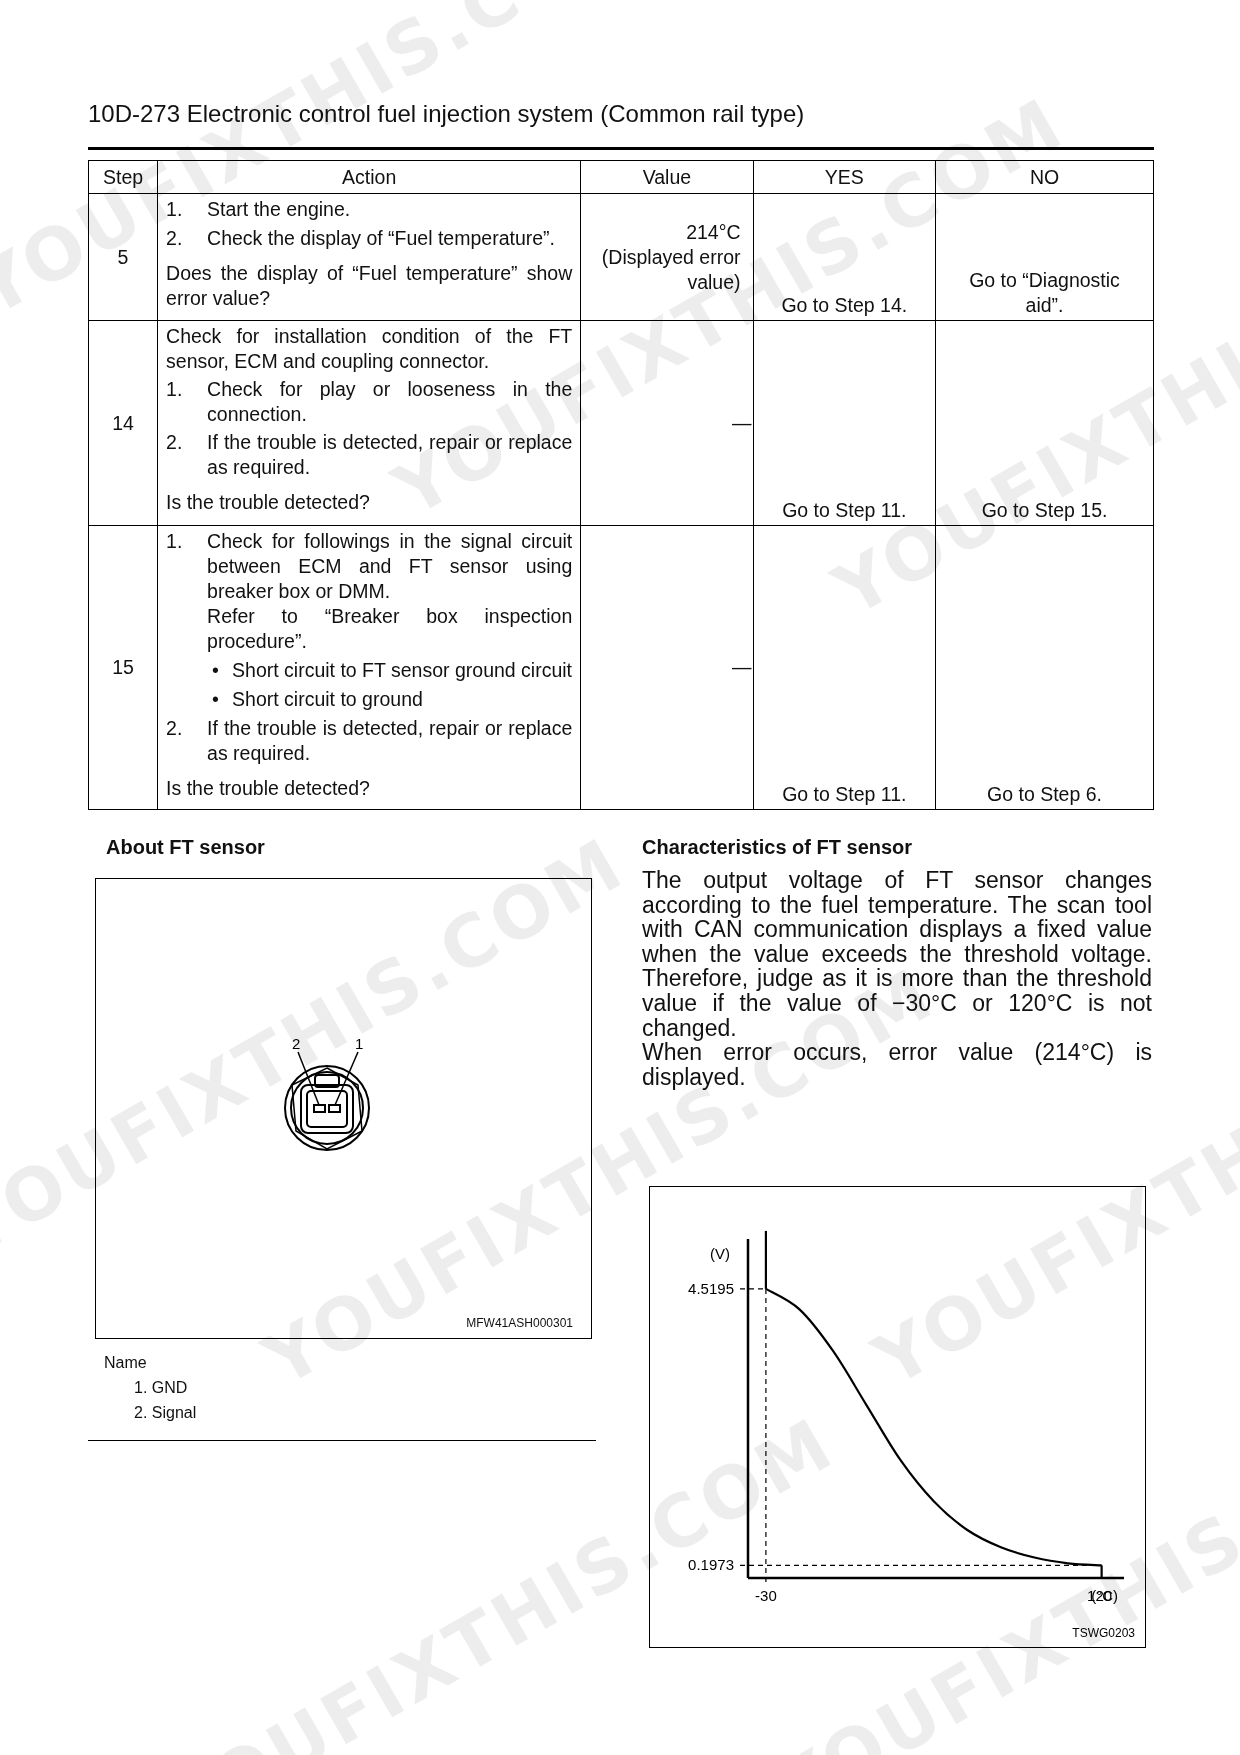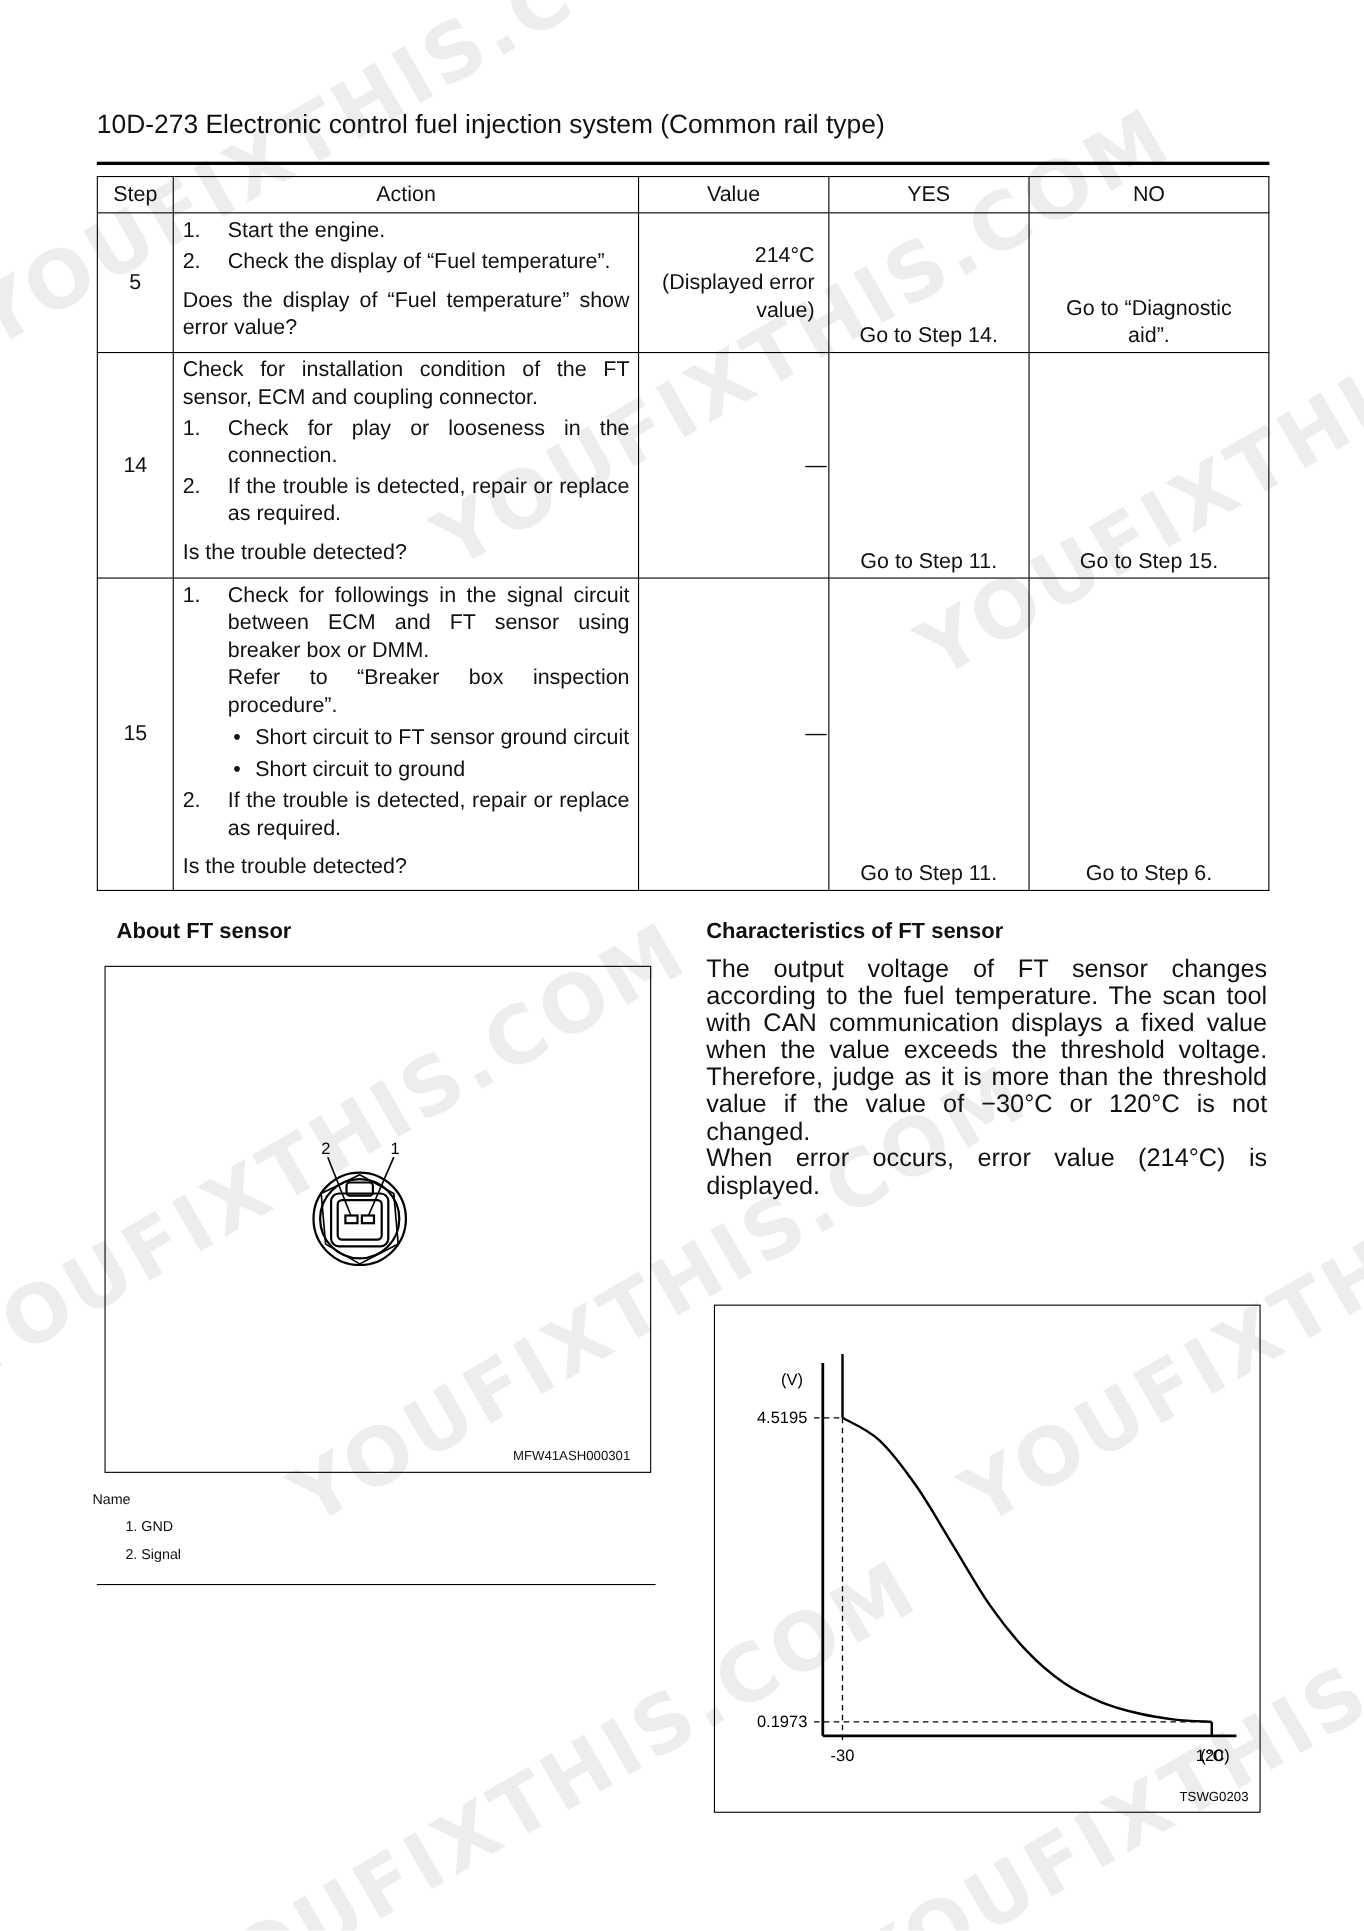--- a/index.html
+++ b/index.html
@@ -33,21 +33,21 @@
     .bul { display: flex; padding-left: 46px; }
     .bul .b { width: 20px; flex: none; }
     .gap { height: 10px; }
     .sec-title { position: absolute; font-weight: bold; font-size: 20px; }
     .fig-box { position: absolute; border: 1.5px solid #000; }
     .fig-code { position: absolute; font-size: 12px; }
     .para {
       position: absolute; left: 642px; top: 868px; width: 510px;
       font-size: 23px; line-height: 24.6px; text-align: justify;
     }
-    .names { position: absolute; left: 84px; top: 1350px; font-size: 13px; line-height: 25px; }
+    .names { position: absolute; left: 104px; top: 1350px; font-size: 16px; line-height: 25px; }
     .names .li { padding-left: 30px; }
     .rule { position: absolute; left: 88px; top: 1440px; width: 508px; border-top: 1.5px solid #000; }
     svg text { font-family: "Liberation Sans", sans-serif; }
   </style>
 </head>
 <body>
 
 <div class="watermark" style="left:-40px; top:260px;">YOUFIXTHIS.COM</div>
 <div class="watermark" style="left:380px; top:460px;">YOUFIXTHIS.COM</div>
 <div class="watermark" style="left:820px; top:560px;">YOUFIXTHIS.COM</div>

